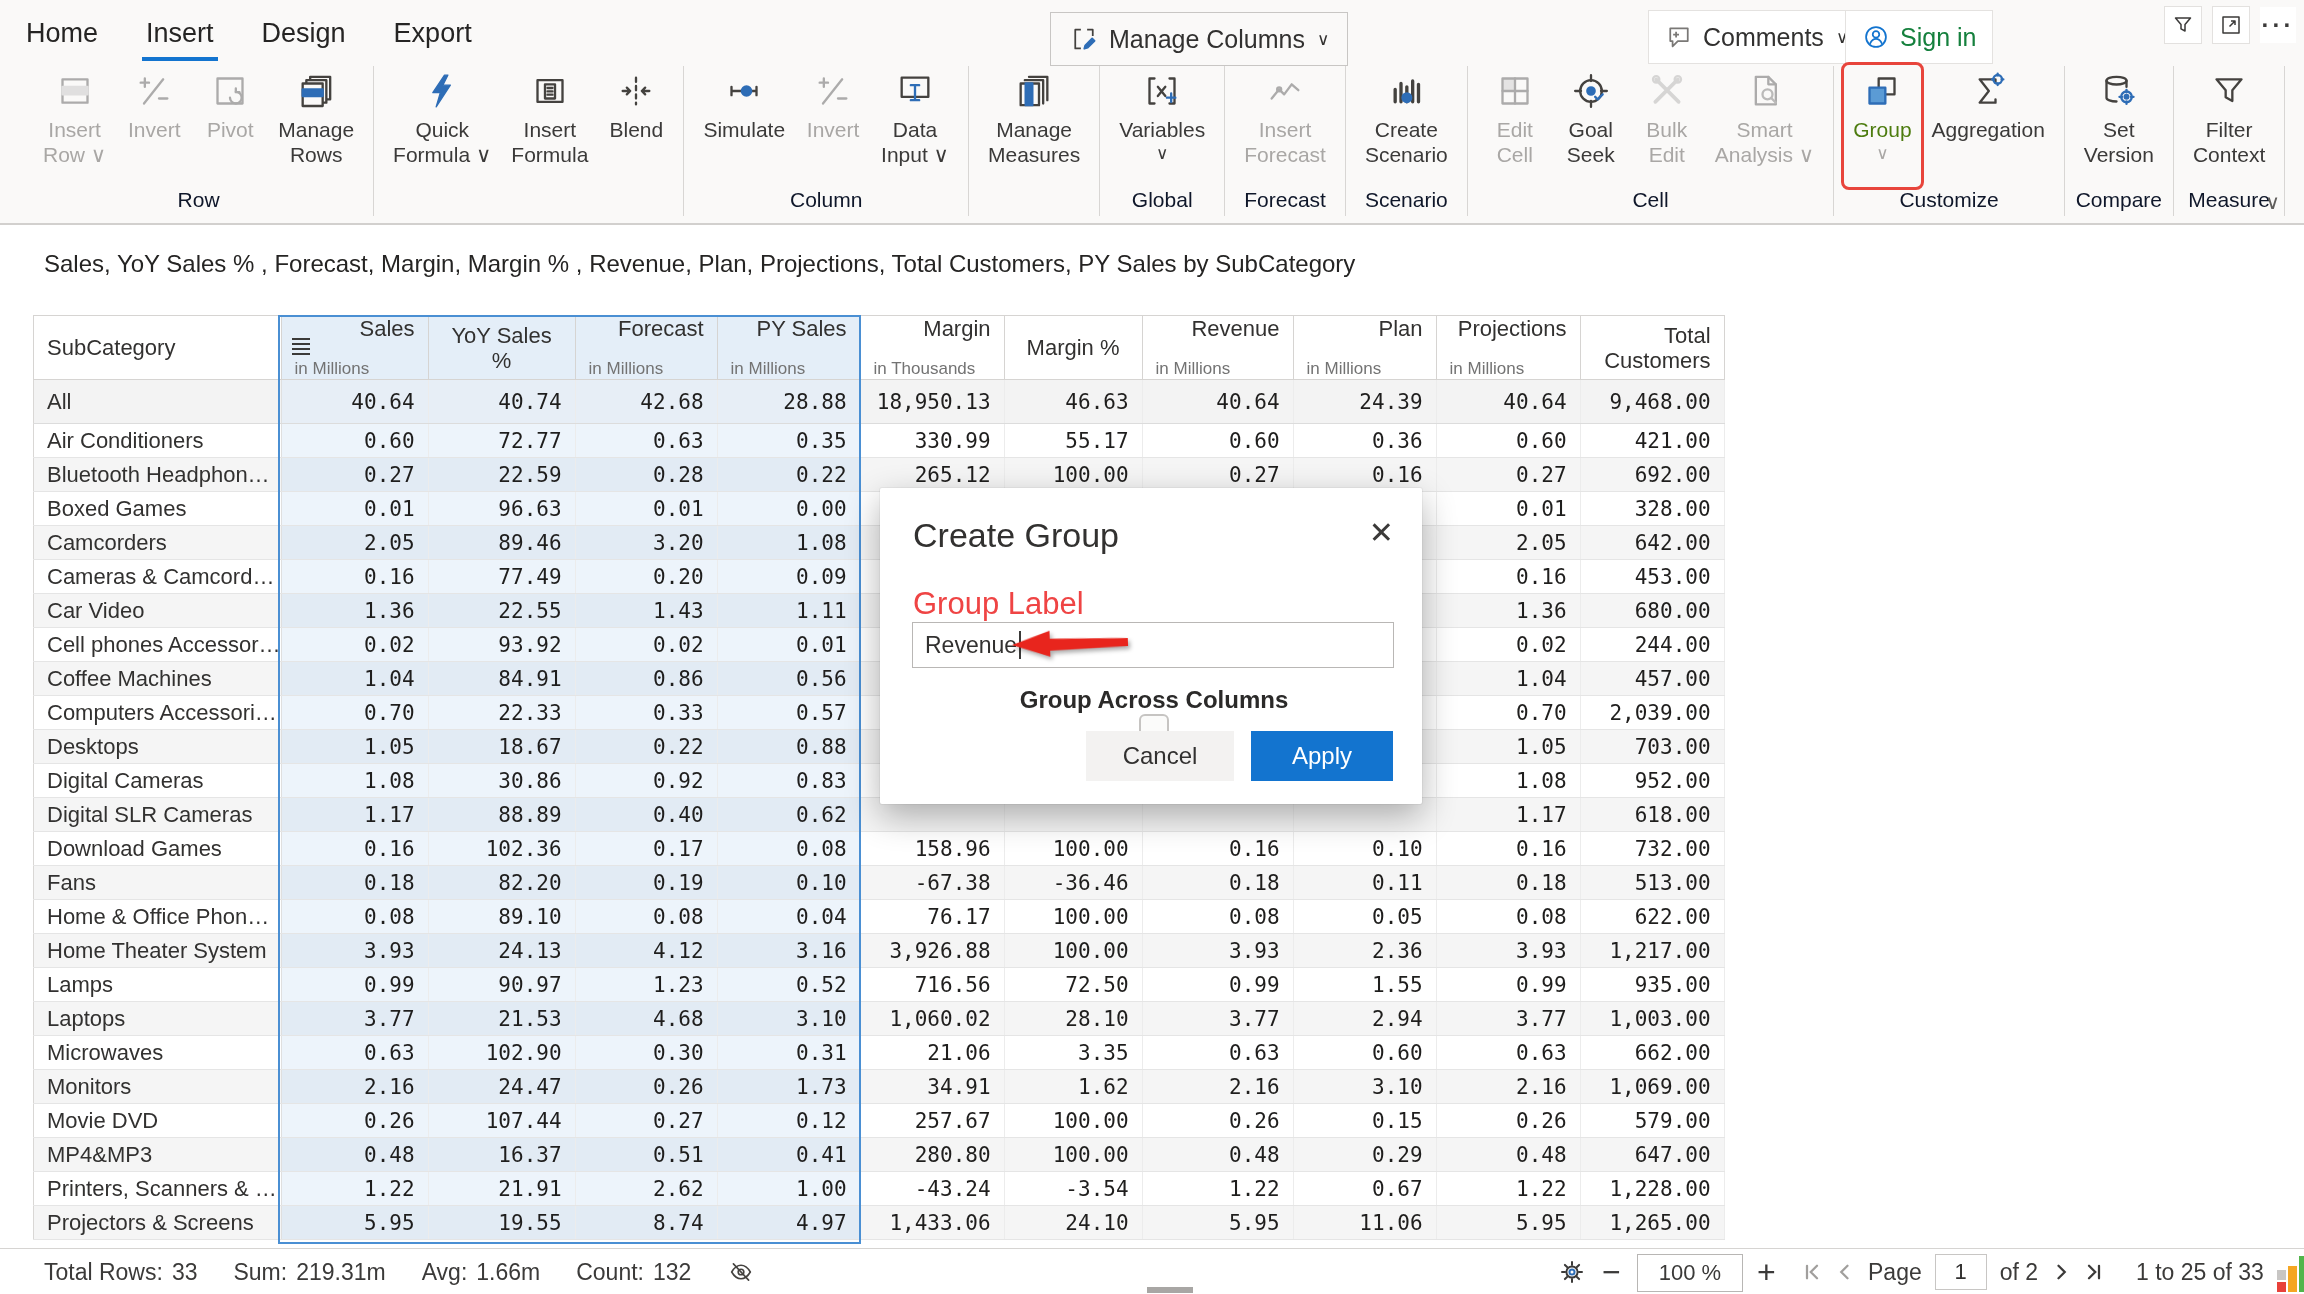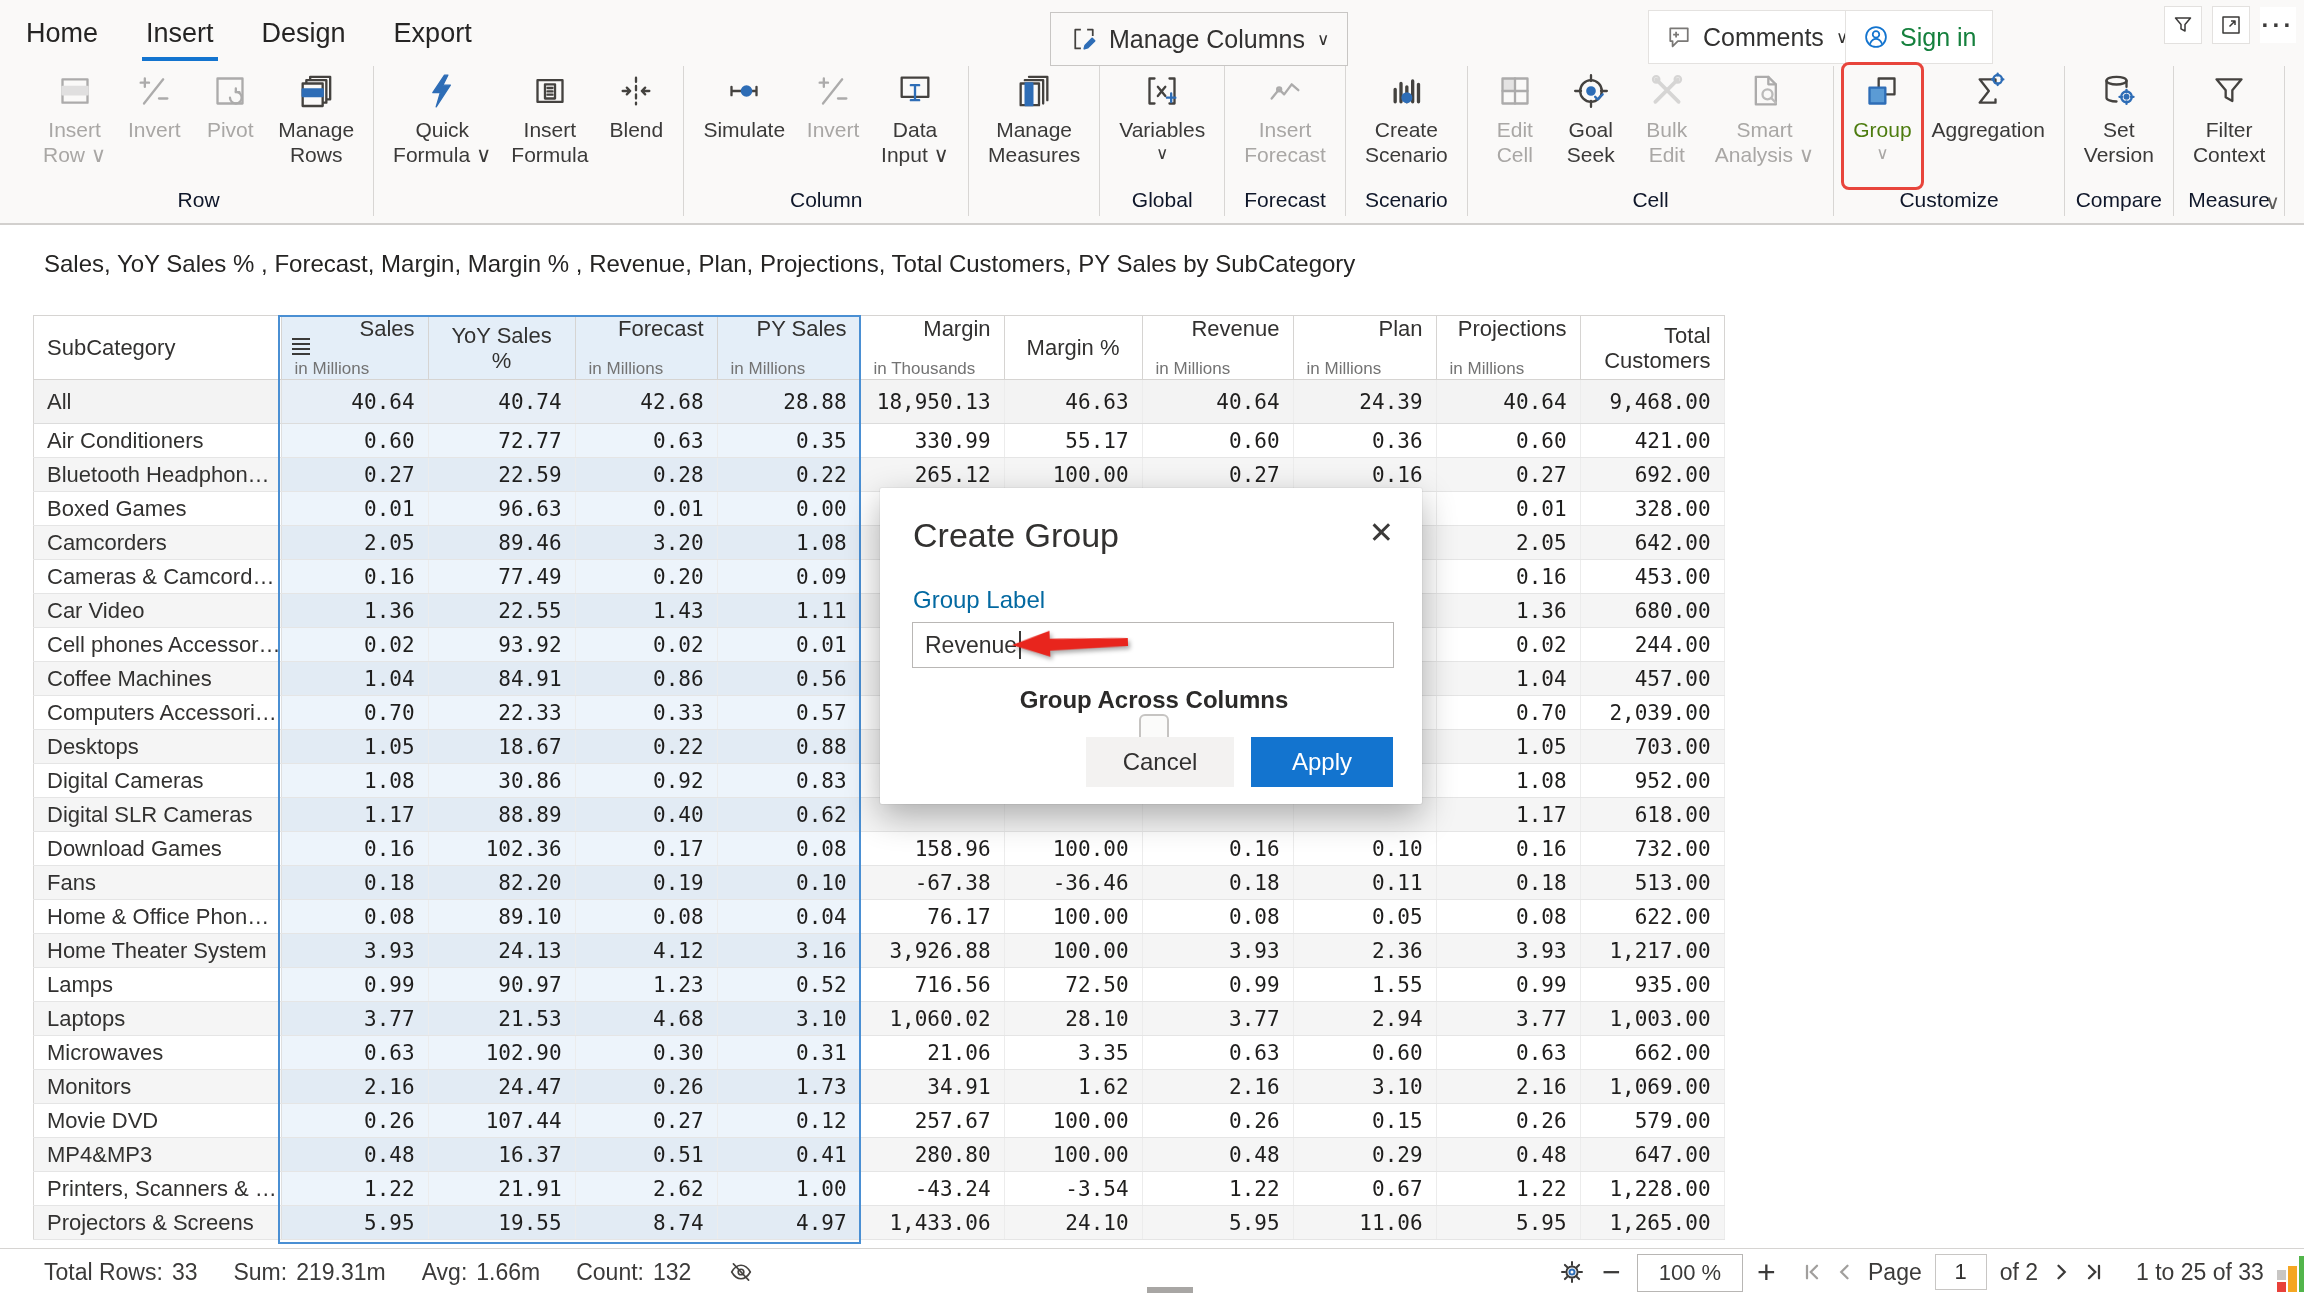--- a/index.html
+++ b/index.html
@@ -89,30 +89,30 @@
   .range{position:absolute;left:2136px;top:0;height:46px;display:flex;align-items:center;}
   .minibars{position:absolute;left:2277px;top:3px;height:40px;display:flex;align-items:flex-end;gap:2px;}
   .mb-col{display:flex;flex-direction:column;gap:2px;}
   .scroll-handle{position:absolute;left:1147px;top:1287px;width:46px;height:6px;background:#a8a6a4;z-index:4;}
 
   
   .modal{position:absolute;left:880px;top:488px;width:542px;height:316px;background:#fff;z-index:50;
          box-shadow:0 12px 34px rgba(0,0,0,.30),0 0 0 1px rgba(0,0,0,.04);border-radius:2px;}
   .modal-title{position:absolute;left:33px;top:28px;font-size:34px;color:#323130;}
   .modal-close{position:absolute;right:28px;top:30px;font-size:30px;color:#3b3a39;cursor:pointer;line-height:1;}
-  .m-label{position:absolute;left:33px;top:98px;font-size:24px;color:#0369a1;}
+  .m-label{position:absolute;left:33px;top:98px;font-size:31px;color:#ef4444;}
   .m-input{position:absolute;left:32px;top:134px;width:468px;height:44px;border:1px solid #b9b7b5;background:#fff;
            display:flex;align-items:center;padding-left:12px;font-size:23px;color:#323130;}
   .caret{width:2px;height:28px;background:#3b3a39;margin-left:2px;}
   .m-arrow{position:absolute;left:130px;top:139px;z-index:52;filter:drop-shadow(2px 3px 2px rgba(0,0,0,.32));
            transform:rotate(-2deg);}
   .gac{position:absolute;left:33px;top:198px;width:482px;display:flex;justify-content:flex-start;align-items:center;flex-direction:column;}
   .gac-label{font-size:24px;font-weight:bold;color:#2b2a29;}
   .checkbox{width:26px;height:26px;border:2px solid #c6c4c2;border-radius:6px;background:#fbfbfa;}
-  .m-buttons{position:absolute;right:29px;top:249px;display:flex;gap:17px;}
+  .m-buttons{position:absolute;right:29px;top:243px;display:flex;gap:17px;}
   .btn{height:50px;display:flex;align-items:center;justify-content:center;font-size:24px;cursor:pointer;}
   .btn-cancel{width:148px;background:#f3f2f1;color:#323130;}
   .btn-apply{width:142px;background:#1374cf;color:#fff;}
 </style>
 </head>
 <body>
 
 <div class="app">
 
   <div class="visual-header">

